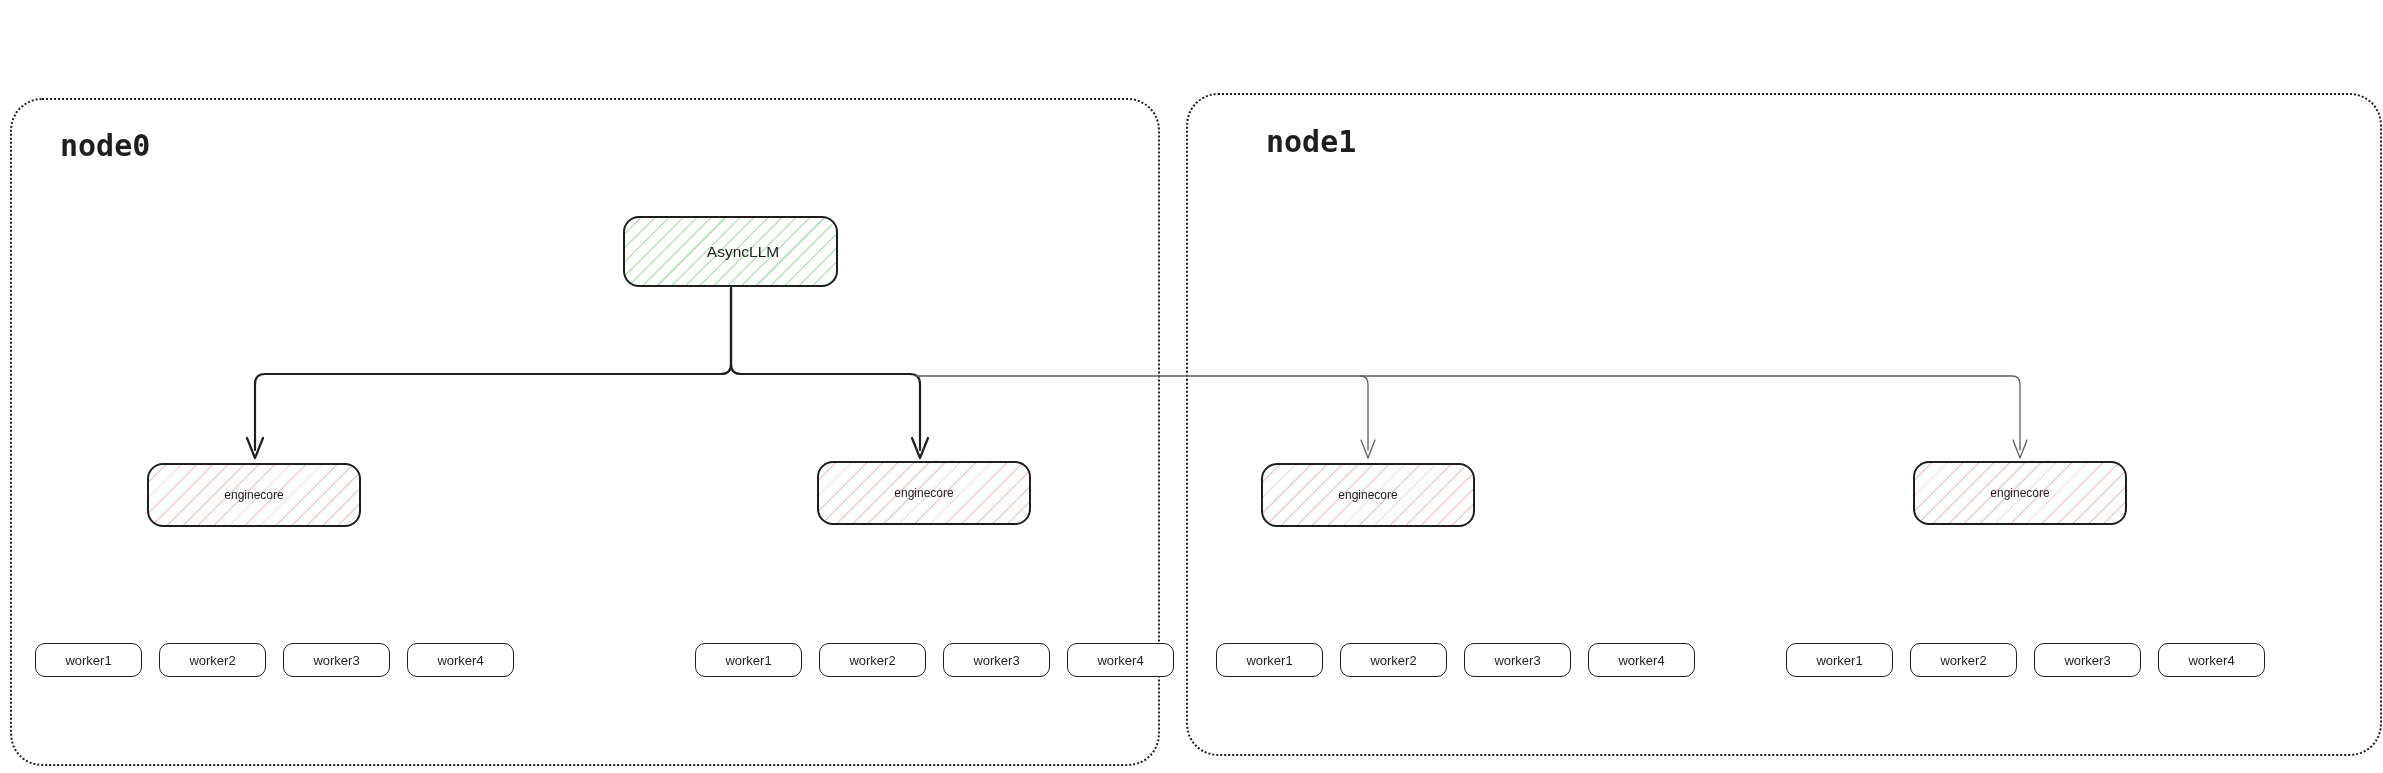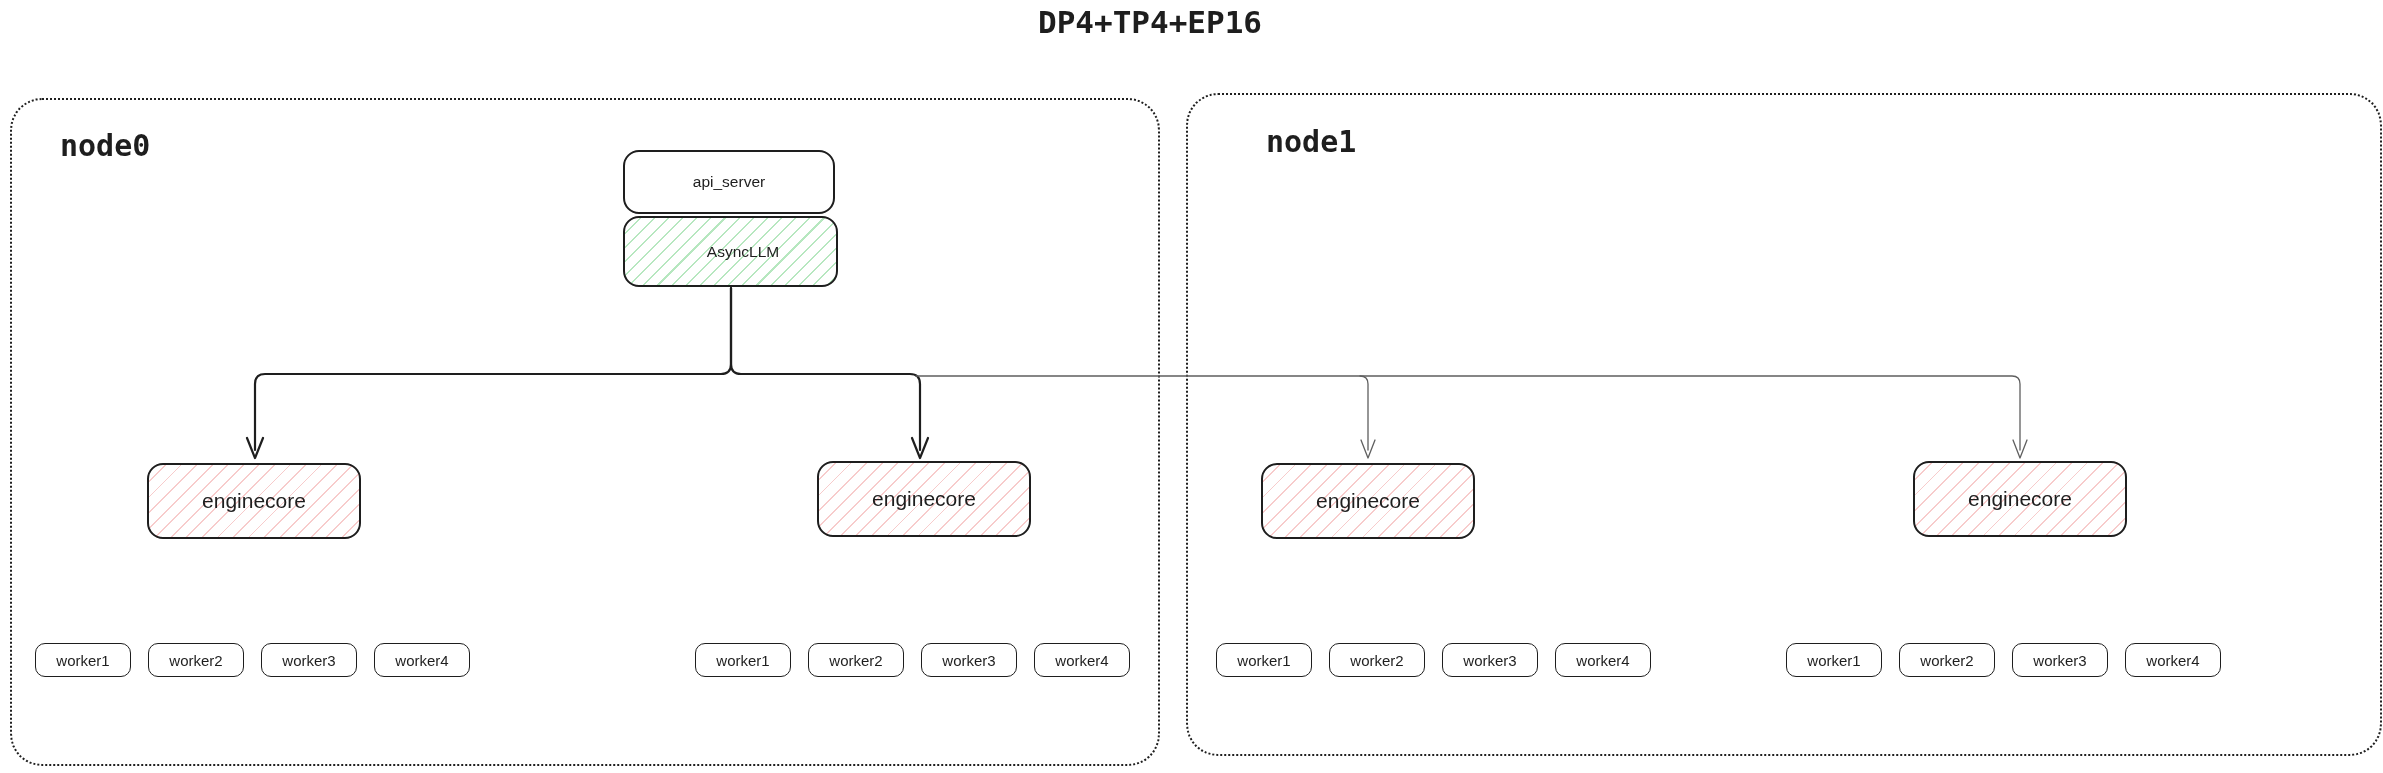--- a/index.html
+++ b/index.html
@@ -61,69 +61,68 @@
     white-space: nowrap;
   }
   .api-server-box { left: 623px; top: 150px; width: 212px; height: 64px; z-index: 3; }
   .asyncllm-box   { left: 623px; top: 216px; width: 215px; height: 71px; z-index: 2;
     background-image: repeating-linear-gradient(135deg,
       rgba(64,192,87,0.38) 0px, rgba(64,192,87,0.38) 1.5px,
       transparent 1.5px, transparent 10px);
     padding-left: 25px;
   }
   .enginecore-box {
-    width: 214px; height: 76px; font-size: 21px;
+    width: 214px; height: 64px; font-size: 12px;
     background-image: repeating-linear-gradient(135deg,
       rgba(224,49,49,0.25) 0px, rgba(224,49,49,0.25) 1.3px,
       transparent 1.3px, transparent 11px);
   }
   .ec-0 { left: 147px;  top: 463px; }
   .ec-1 { left: 817px;  top: 461px; }
   .ec-2 { left: 1261px; top: 463px; }
   .ec-3 { left: 1913px; top: 461px; }
 
   .worker-row {
     position: absolute;
     top: 643px;
     display: flex;
     gap: 17px;
   }
   .wr-0 { left: 35px; }
   .wr-1 { left: 695px; }
   .wr-2 { left: 1216px; }
   .wr-3 { left: 1786px; }
   .worker-box {
-    width: 96px;
+    width: 107px;
     height: 34px;
     display: flex;
     align-items: center;
     justify-content: center;
     border: 1.8px solid #1e1e1e;
     border-radius: 10px;
     background: #ffffff;
-    font-size: 15px;
+    font-size: 13px;
     color: #1e1e1e;
     box-sizing: border-box;
     white-space: nowrap;
   }
   .connector-layer {
     position: absolute;
     left: 0; top: 0;
     width: 2383px;
     height: 773px;
     pointer-events: none;
     z-index: 1;
   }
 </style>
 </head>
 <body>
 
 <div class="canvas">
 
-  <div class="diagram-title">DP4+TP4+EP16</div>
 
   <div class="node-rect node0-rect"></div>
   <div class="node-rect node1-rect"></div>
   <div class="node-label node0-label">node0</div>
   <div class="node-label node1-label">node1</div>
 
   <svg class="connector-layer" viewBox="0 0 2383 773" xmlns="http://www.w3.org/2000/svg">
 
     <g stroke="#1e1e1e" stroke-width="2.2" fill="none" stroke-linecap="round" stroke-linejoin="round">
       <path d="M731 288 V364 Q731 374 721 374 H265 Q255 374 255 384 V450"></path>
@@ -133,23 +132,20 @@
     </g>
 
     <g stroke="#5f5f5f" stroke-width="1.3" fill="none" stroke-linecap="round" stroke-linejoin="round">
       <path d="M916 376 H2012 Q2020 376 2020 384 V450"></path>
       <path d="M1360 376 Q1368 376 1368 384 V450"></path>
       <path d="M1361 440 L1368 458 L1375 440"></path>
       <path d="M2013 440 L2020 458 L2027 440"></path>
     </g>
   </svg>
 
-  <div class="shape-box api-server-box">
-    <span>api_server</span>
-  </div>
   <div class="shape-box asyncllm-box">
     <span>AsyncLLM</span>
   </div>
 
   <div class="shape-box enginecore-box ec-0">
     <span>enginecore</span>
   </div>
   <div class="shape-box enginecore-box ec-1">
     <span>enginecore</span>
   </div>

